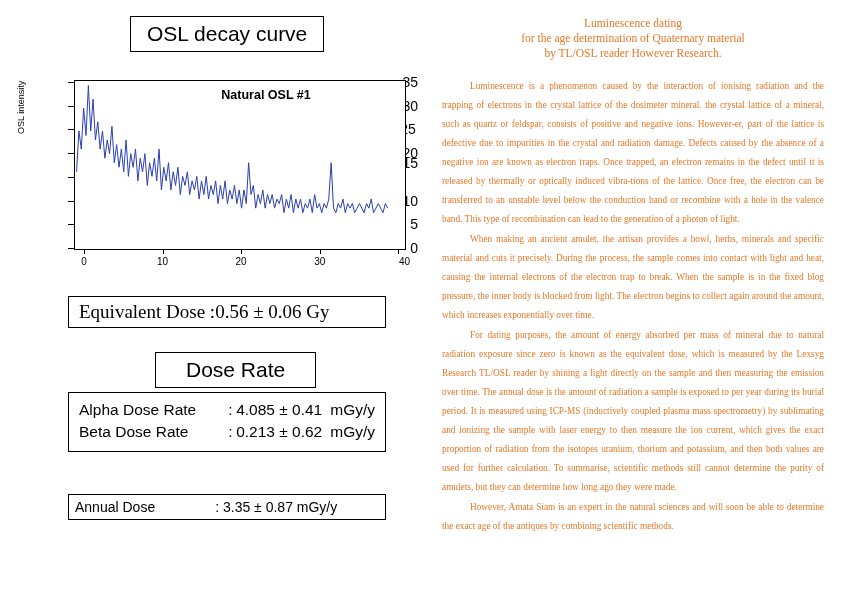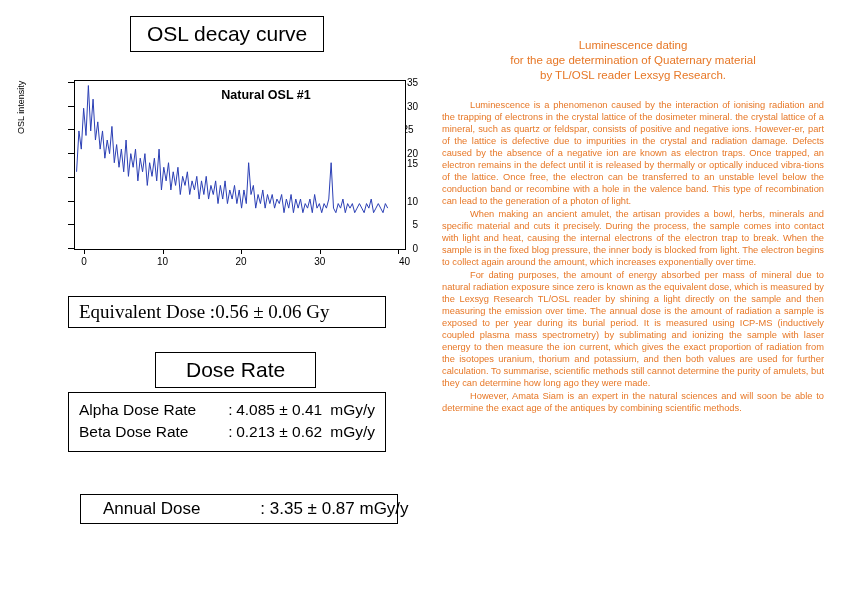--- a/index.html
+++ b/index.html
@@ -72,21 +72,21 @@
     width: 384px;
     text-align: center;
     font-size: 12.5px;
     font-weight: bold;
     color: #000;
     pointer-events: none;
   }
   .ytick {
     position: absolute;
     right: 0;
-    font-size: 10px;
+    font-size: 14px;
     color: #000;
     text-align: right;
     width: 20px;
     transform: translateY(-50%);
   }
   .ytick-mark {
     position: absolute;
     left: 50px;
     width: 6px;
     height: 1px;
@@ -162,47 +162,47 @@
   #doserate-box td.unit { padding-left: 8px; }
 
   
   #annual-box {
     position: absolute;
     left: 68px;
     top: 494px;
     width: 318px;
     border: 1px solid #000;
     box-sizing: border-box;
-    padding: 4px 22px;
-    font-size: 17px;
+    padding: 4px 6px;
+    font-size: 14px;
     color: #000;
     background: #fff;
     white-space: nowrap;
-    margin-left: 12px;
   }
   #annual-box .val { margin-left: 60px; }
 
   
   .right-col {
     position: absolute;
     left: 442px;
-    top: 38px;
+    top: 16px;
     width: 382px;
     color: #e77726;
+    font-family: Liberation Serif, serif;
   }
   .rt-title {
     text-align: center;
     font-size: 11.5px;
     line-height: 15px;
     color: #e77726;
   }
   .rt-body {
     margin-top: 16px;
     font-size: 9.3px;
-    line-height: 12px;
+    line-height: 19px;
     text-align: justify;
     color: #e77726;
   }
   .rt-body p {
     margin: 0 0 0 0;
     text-indent: 28px;
   }
   .rt-body p + p { margin-top: 1px; }
 </style>
 </head>
@@ -284,21 +284,21 @@
 
   <div id="annual-box">
     <span>Annual Dose</span><span class="val">:</span>
     <span>3.35 ± 0.87 mGy/y</span>
   </div>
 
   <div class="right-col">
     <div class="rt-title">
       <div>Luminescence dating</div>
       <div>for the age determination of Quaternary material</div>
-      <div>by TL/OSL reader Lexsyg Research.</div>
+      <div>by TL/OSL reader However Research.</div>
     </div>
     <div class="rt-body">
       <p>Luminescence is a phenomenon caused by the interaction of ionising radiation and the trapping of electrons in the crystal lattice of the dosimeter mineral. the crystal lattice of a mineral, such as quartz or feldspar, consists of positive and negative ions. However-er, part of the lattice is defective due to impurities in the crystal and radiation damage. Defects caused by the absence of a negative ion are known as electron traps. Once trapped, an electron remains in the defect until it is released by thermally or optically induced vibra-tions of the lattice. Once free, the electron can be transferred to an unstable level below the conduction band or recombine with a hole in the valence band. This type of recombination can lead to the generation of a photon of light.</p>
       <p>When making an ancient amulet, the artisan provides a bowl, herbs, minerals and specific material and cuts it precisely. During the process, the sample comes into contact with light and heat, causing the internal electrons of the electron trap to break. When the sample is in the fixed blog pressure, the inner body is blocked from light. The electron begins to collect again around the amount, which increases exponentially over time.</p>
       <p>For dating purposes, the amount of energy absorbed per mass of mineral due to natural radiation exposure since zero is known as the equivalent dose, which is measured by the Lexsyg Research TL/OSL reader by shining a light directly on the sample and then measuring the emission over time. The annual dose is the amount of radiation a sample is exposed to per year during its burial period. It is measured using ICP-MS (inductively coupled plasma mass spectrometry) by sublimating and ionizing the sample with laser energy to then measure the ion current, which gives the exact proportion of radiation from the isotopes uranium, thorium and potassium, and then both values are used for further calculation. To summarise, scientific methods still cannot determine the purity of amulets, but they can determine how long ago they were made.</p>
       <p>However, Amata Siam is an expert in the natural sciences and will soon be able to determine the exact age of the antiques by combining scientific methods.</p>
     </div>
   </div>
 
 </div>

